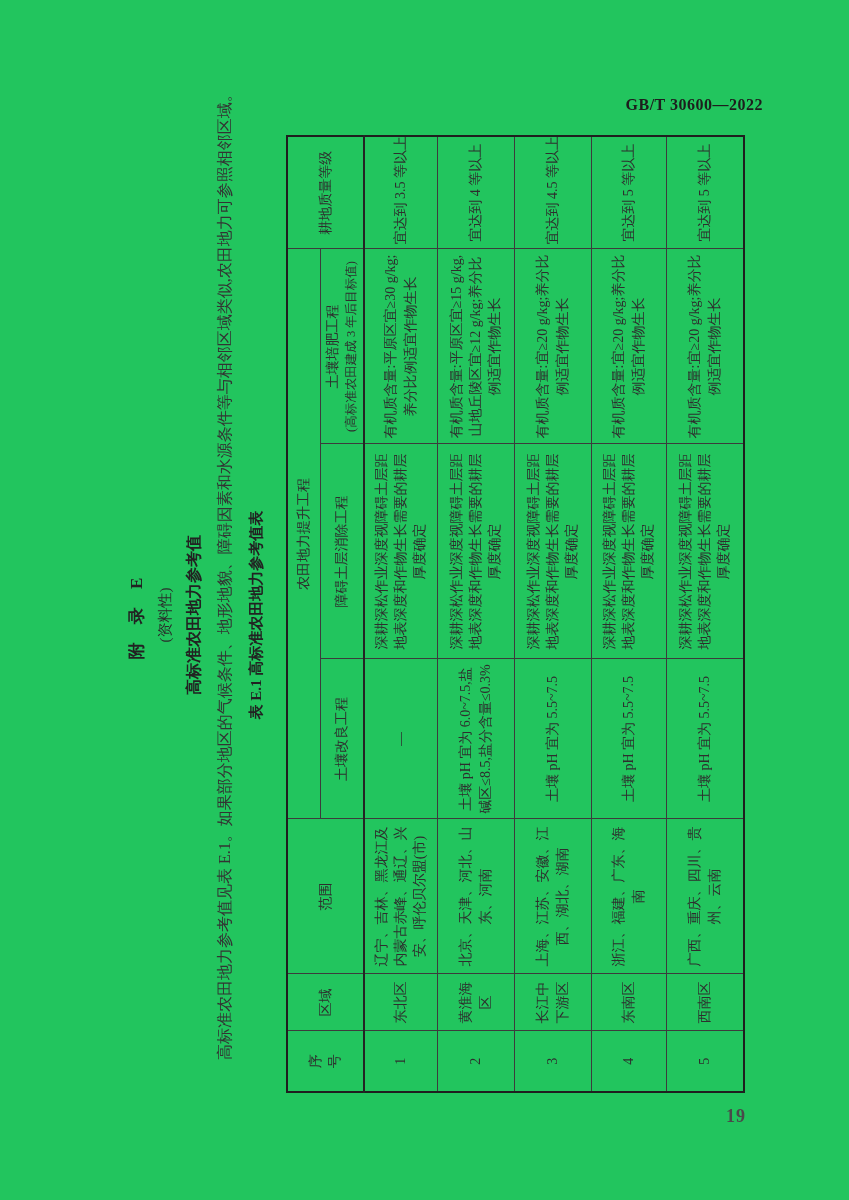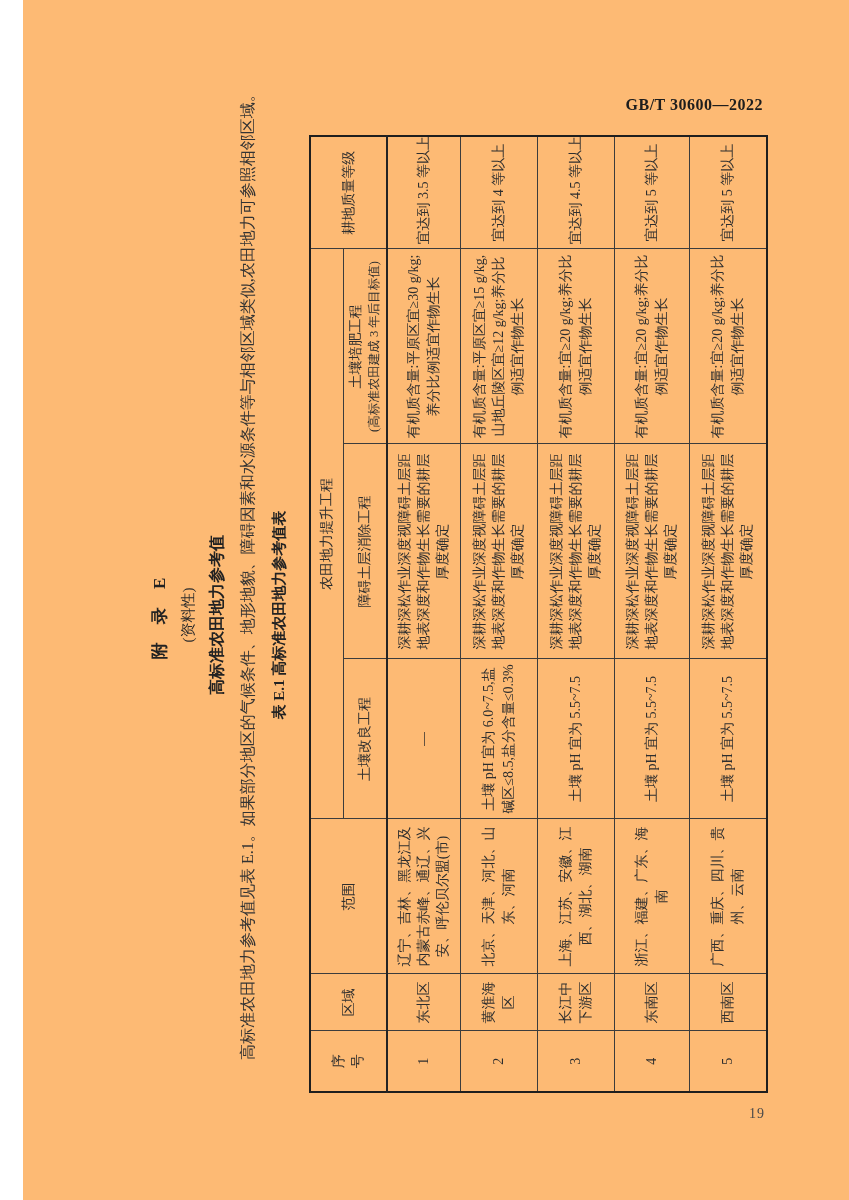--- a/index.html
+++ b/index.html
@@ -1,30 +1,30 @@
 <!DOCTYPE html>
 <html><head>
 <meta charset="utf-8">
 <style>
   html,body { margin:0; padding:0; }
   body {
     width:849px; height:1200px; position:relative; overflow:hidden;
     background:#ffffff; color:#2e2e2e;
     font-family:"Liberation Serif", serif;
   }
-  .page { position:absolute; inset:0; background:#fdba74;margin-left:23px; }
+  .page { position:absolute; inset:0; background:#22c55e; }
 
   .std-code {
     position:absolute; top:96px; right:86px;
     font-size:16px; font-weight:bold; letter-spacing:0.5px; color:#1d1d1d;
   }
 
   .page-num {
     position:absolute; top:1106px; left:726px;
-    font-size:14px; color:#4a4a4a; letter-spacing:1px;
+    font-size:18px; color:#4a4a4a; letter-spacing:1px;font-weight:bold;
   }
 
   
   .rotated-block {
     position:absolute; left:125px; top:1093px;
     width:956px; height:617px;
     transform:rotate(-90deg); transform-origin:0 0;
   }
 
   .annex-title   { text-align:center; font-size:17px; font-weight:bold; letter-spacing:7px; color:#222; }

